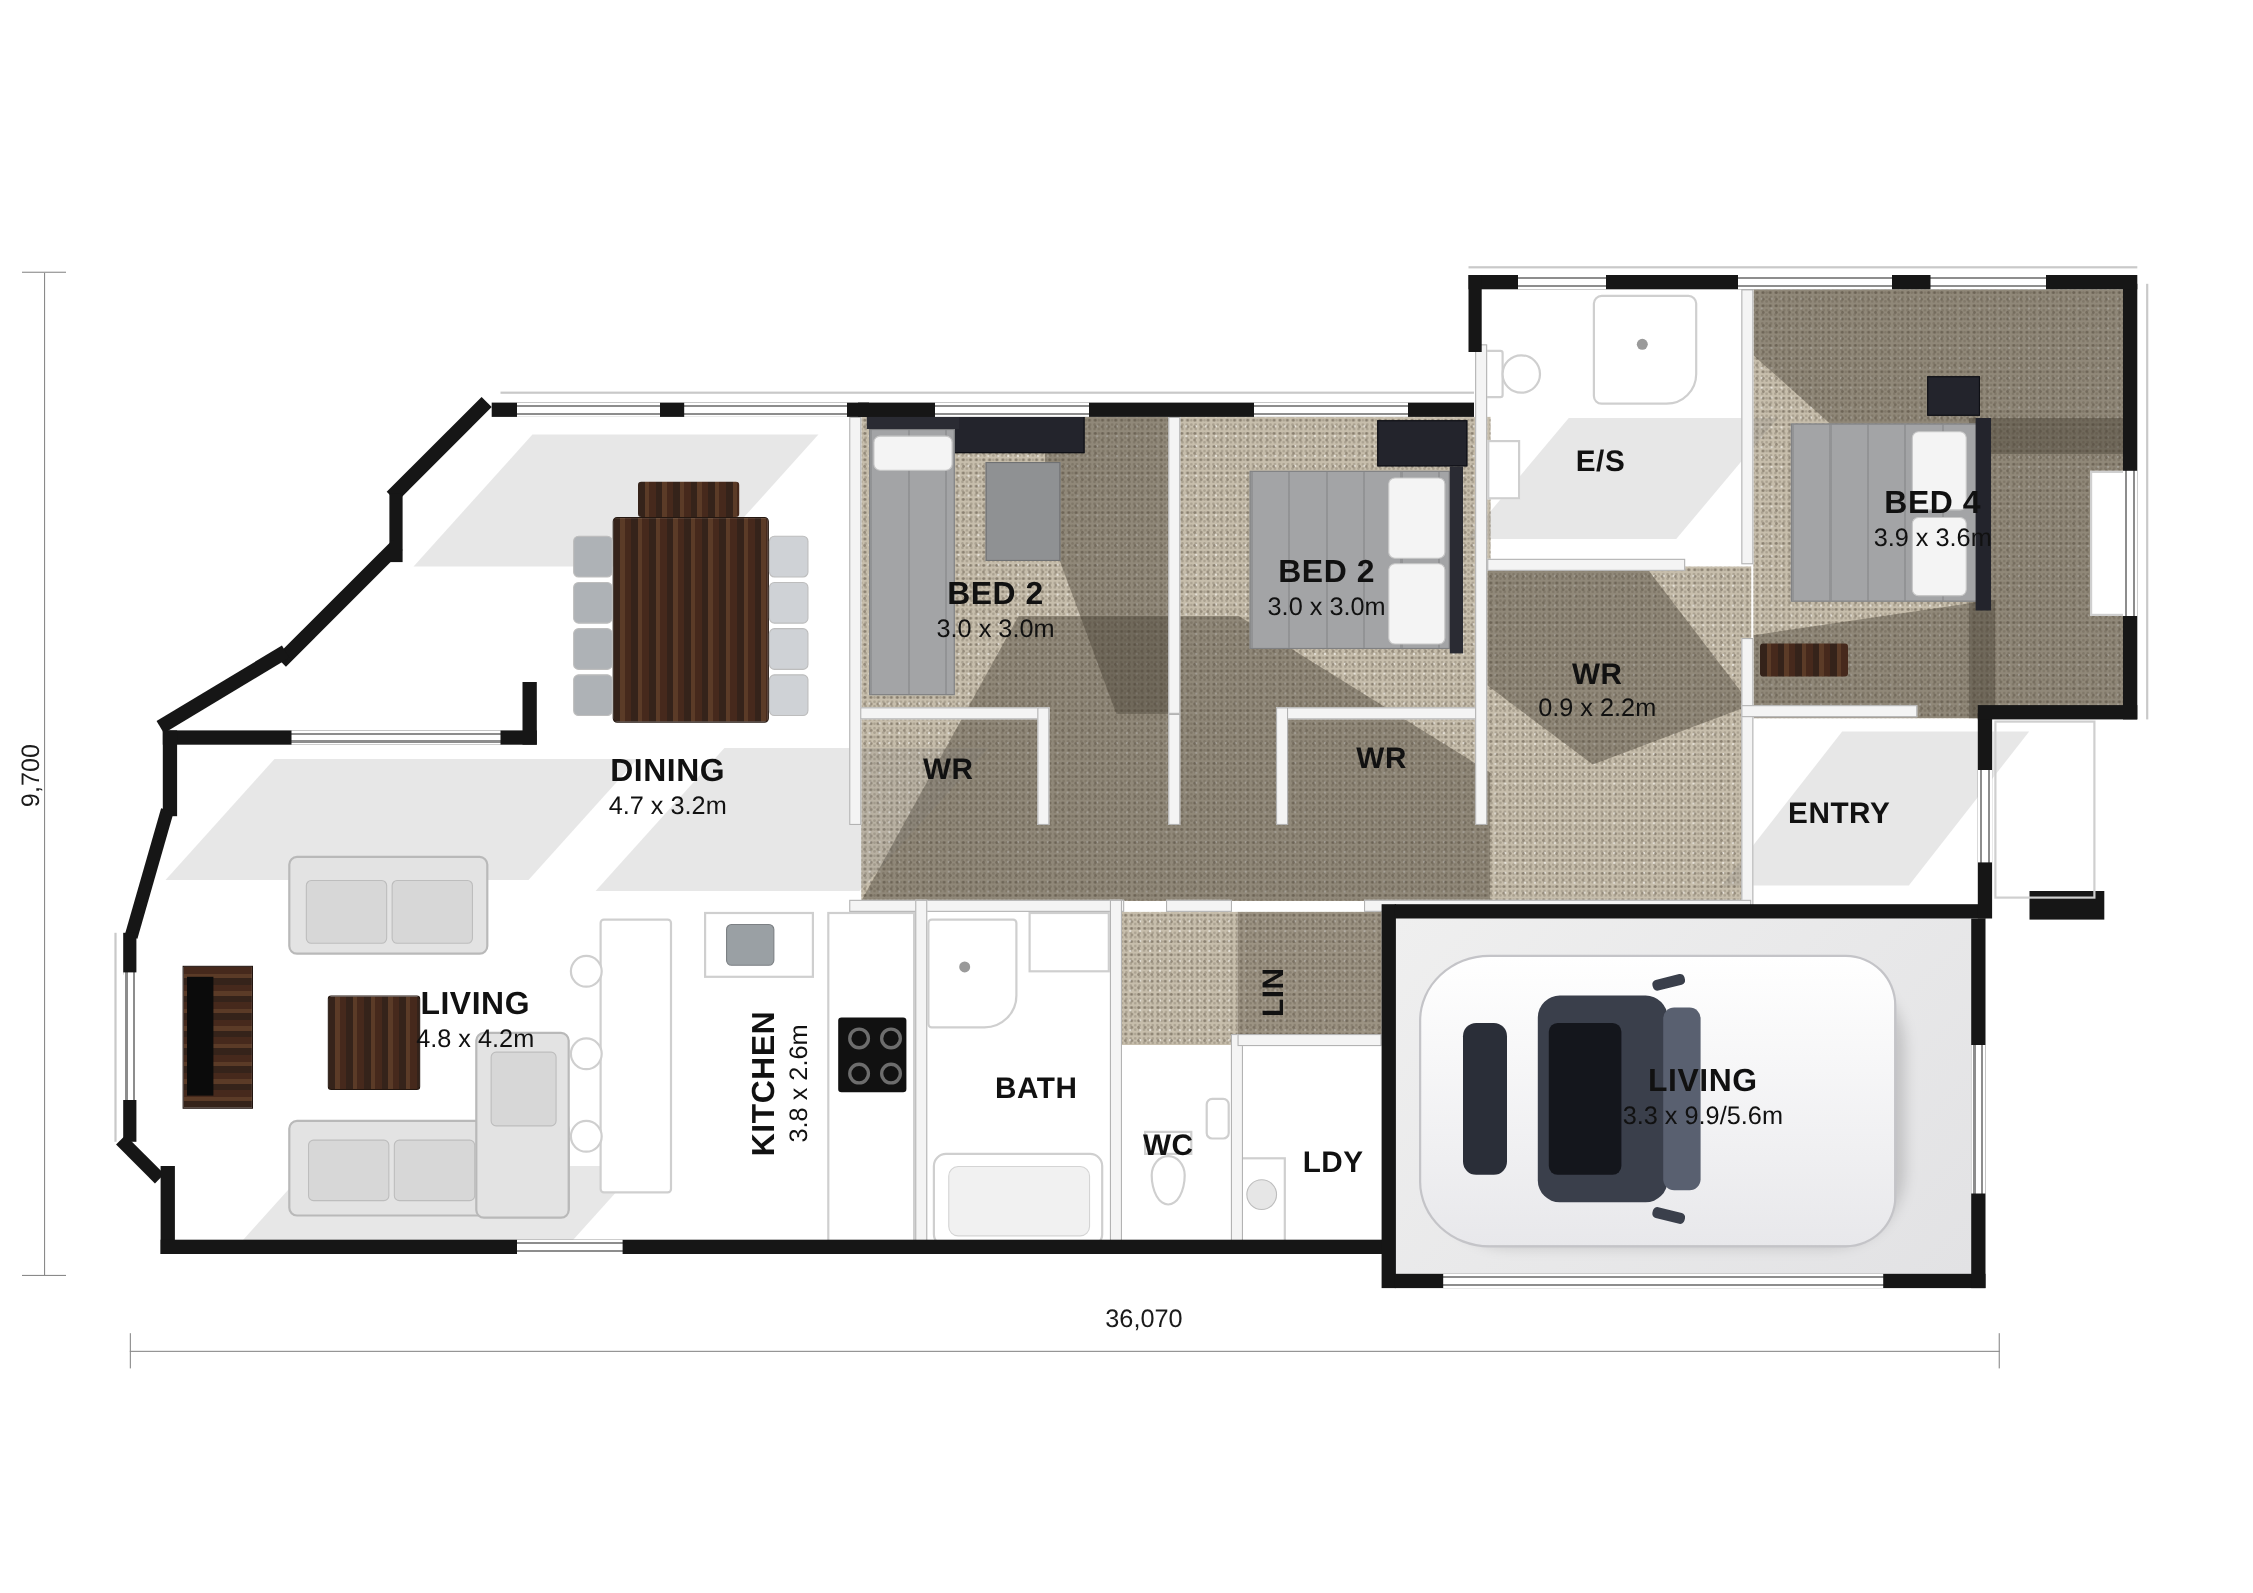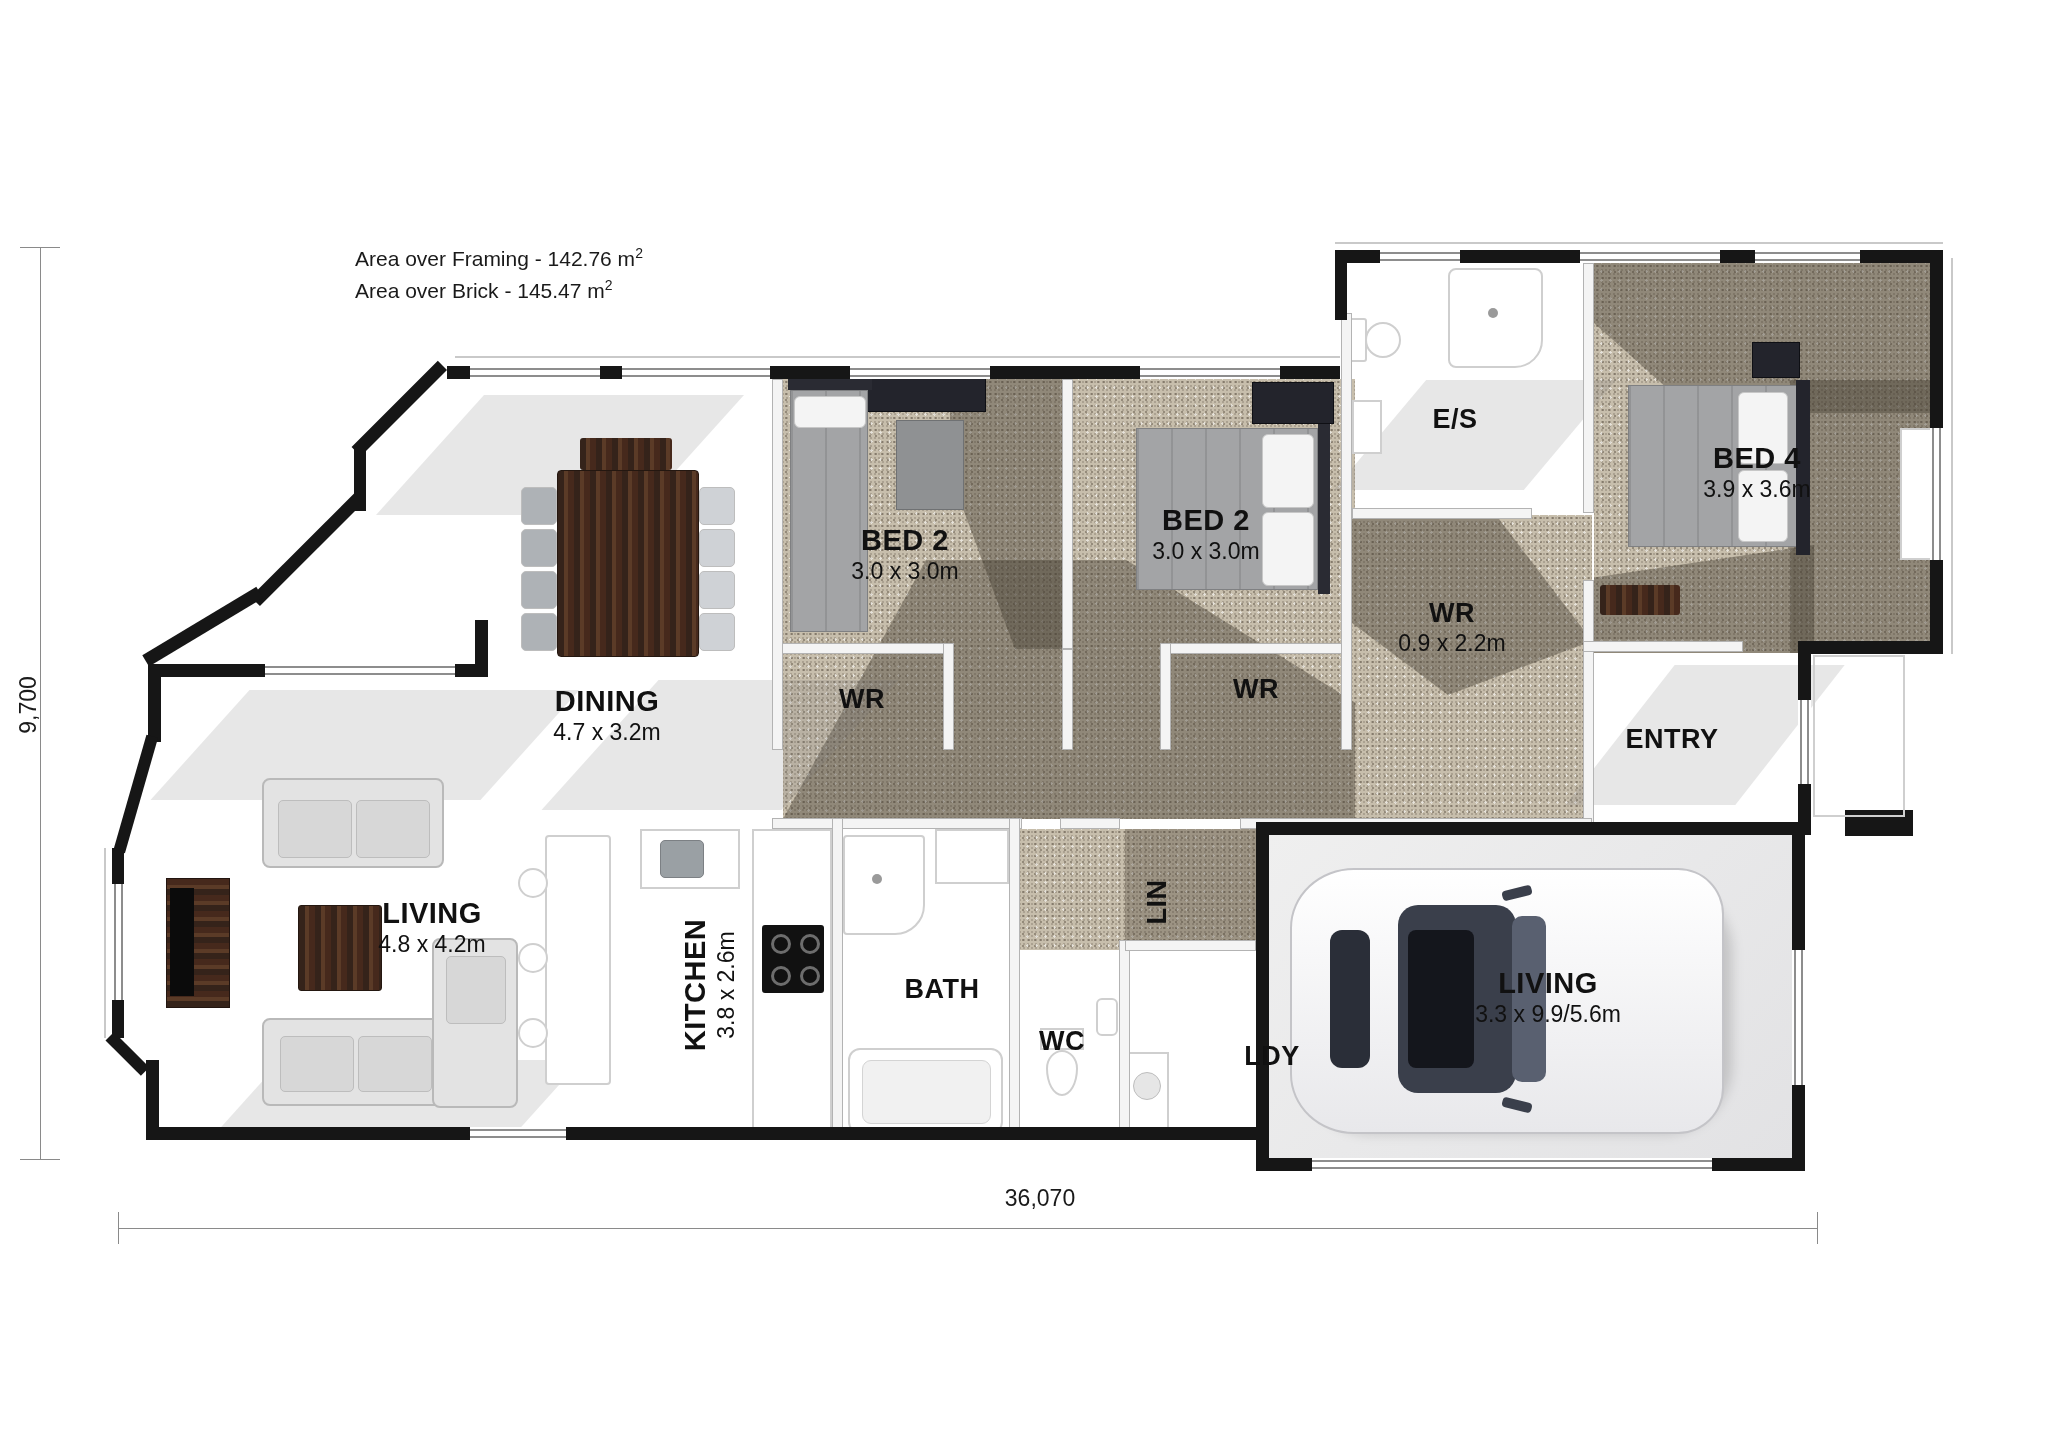--- a/index.html
+++ b/index.html
@@ -40,24 +40,20 @@
   .anno{position:absolute;font-size:21px;line-height:27px;color:#1a1a1a;z-index:40;}
   .dim{position:absolute;background:#8a8a8a;z-index:35;}
   .dimtxt{position:absolute;font-size:23px;color:#1a1a1a;z-index:40;white-space:nowrap;}
   sup{font-size:14px;}
 </style>
 </head>
 <body>
 
 <div id="stage">
 
-  <div class="anno" style="left:355px;top:240px">
-    <div><span>Area over Framing - 142.76 m</span><sup>2</sup></div>
-    <div><span>Area over Brick - 145.47 m</span><sup>2</sup></div>
-  </div>
 
   <div class="carpet" style="left:783px;top:379px;width:572px;height:440px"></div>
   <div class="carpet" style="left:1352px;top:515px;width:240px;height:304px"></div>
   <div class="carpet" style="left:1594px;top:263px;width:336px;height:390px"></div>
   <div class="carpet" style="left:1020px;top:829px;width:105px;height:121px"></div>
   <div class="carpet" style="left:1125px;top:829px;width:131px;height:116px"></div>
 
   <div class="cdark" style="left:950px;top:379px;width:118px;height:270px;clip-path:polygon(0 0,100% 0,100% 100%,55% 100%,0 35%)"></div>
   <div class="cdark" style="left:783px;top:560px;width:572px;height:259px;clip-path:polygon(0 100%,25% 0,60% 0,100% 55%,100% 100%)"></div>
   <div class="cdark" style="left:1352px;top:515px;width:240px;height:180px;clip-path:polygon(0 0,60% 0,100% 70%,40% 100%,0 60%)"></div>
@@ -267,21 +263,21 @@
   </div>
   <div class="lbl" style="left:942px;top:990px">
     <div class="rn2">BATH</div>
   </div>
   <div class="lbl" style="left:1062px;top:1042px">
     <div class="rn2">WC</div>
   </div>
   <div class="lblr" style="left:1158px;top:902px">
     <div class="rn2">LIN</div>
   </div>
-  <div class="lbl" style="left:1272px;top:1057px">
+  <div class="lbl" style="left:1212px;top:1057px">
     <div class="rn2">LDY</div>
   </div>
   <div class="lbl" style="left:1548px;top:998px">
     <div class="rn">LIVING</div>
     <div class="rd">3.3 x 9.9/5.6m</div>
   </div>
 
   <div class="dim" style="left:40px;top:248px;width:1px;height:912px"></div>
   <div class="dim" style="left:20px;top:247px;width:40px;height:1px"></div>
   <div class="dim" style="left:20px;top:1159px;width:40px;height:1px"></div>

